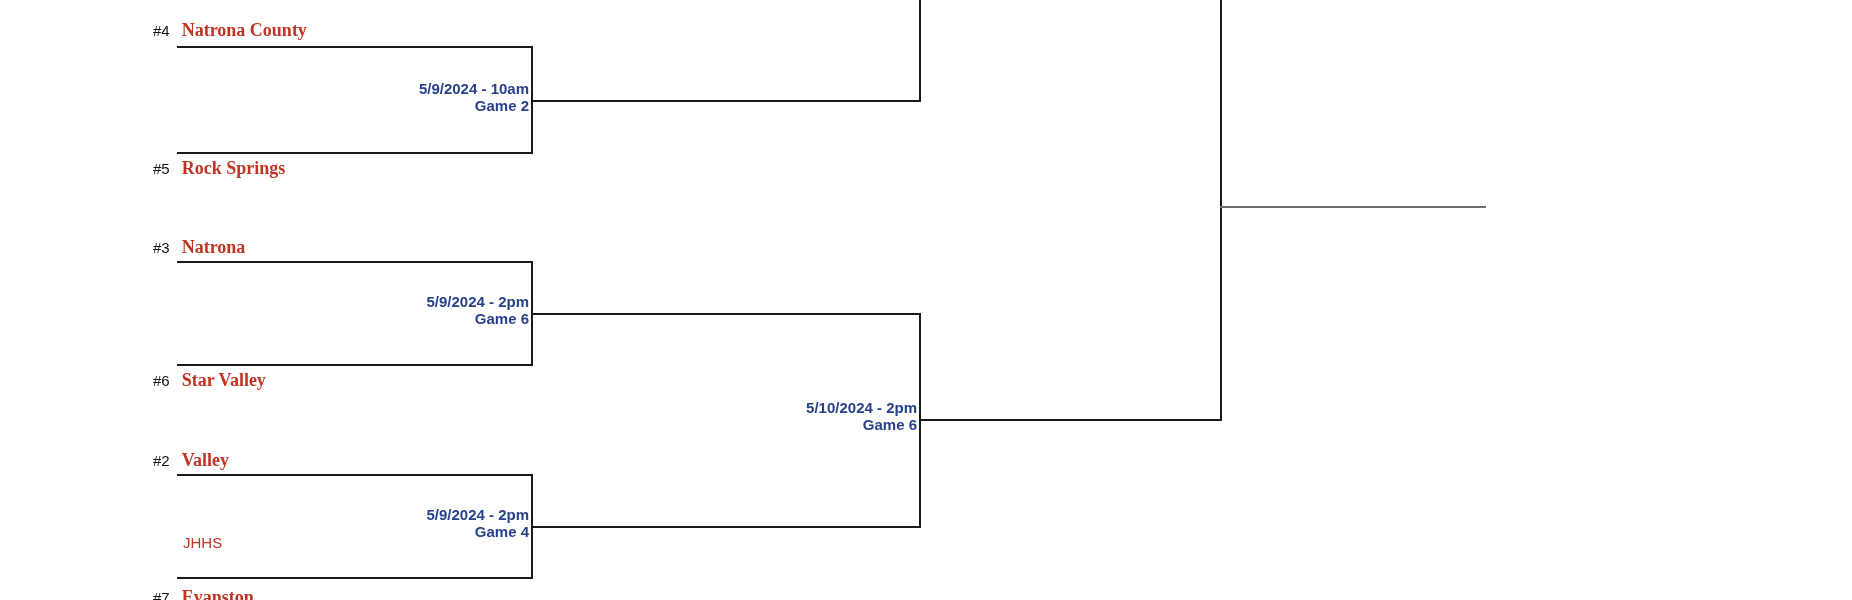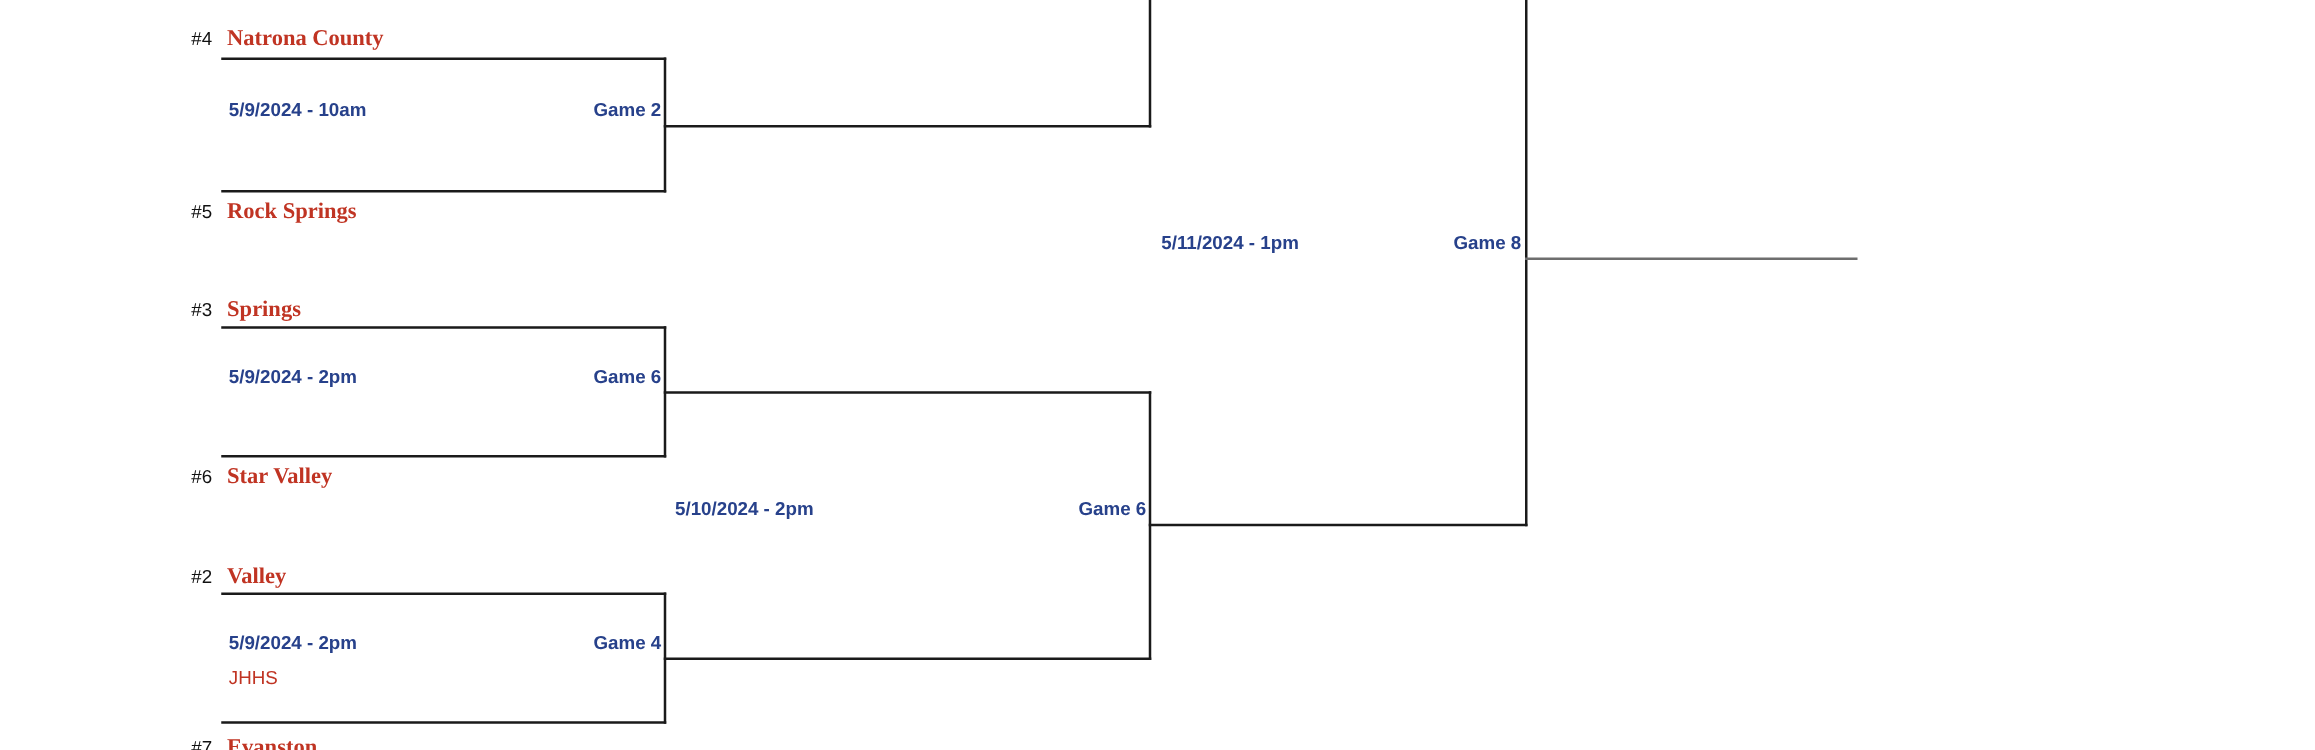--- a/index.html
+++ b/index.html
@@ -49,20 +49,21 @@
     font-family: Liberation Serif, serif;
   }
 
   
   .game-row {
     position: absolute;
     display: flex;
     justify-content: space-between;
     align-items: flex-end;
     white-space: nowrap;
+    flex-direction: column;
   }
   .game-date, .game-label {
     font-size: 15px;
     font-weight: 700;
     color: #27418b;
   }
   .game-note {
     position: absolute;
     font-size: 15px;
     font-weight: 400;
@@ -118,21 +119,21 @@
     <span class="team-name">Natrona County</span>
   </div>
 
   <div class="team-row row-rock">
     <span class="seed">#5</span>
     <span class="team-name">Rock Springs</span>
   </div>
 
   <div class="team-row row-riverton">
     <span class="seed">#3</span>
-    <span class="team-name">Springs</span>
+    <span class="team-name">Natrona</span>
   </div>
 
   <div class="team-row row-star">
     <span class="seed">#6</span>
     <span class="team-name">Star Valley</span>
   </div>
 
   <div class="team-row row-jackson">
     <span class="seed">#2</span>
     <span class="team-name">Valley</span>
@@ -157,18 +158,14 @@
     <span class="game-date">5/9/2024 - 2pm</span>
     <span class="game-label">Game 4</span>
   </div>
   <div class="game-note jhhs-note">JHHS</div>
 
   <div class="game-row game6-row">
     <span class="game-date">5/10/2024 - 2pm</span>
     <span class="game-label">Game 6</span>
   </div>
 
-  <div class="game-row game8-row">
-    <span class="game-date">5/11/2024 - 1pm</span>
-    <span class="game-label">Game 8</span>
-  </div>
 
 </div>
 
 </body></html>

